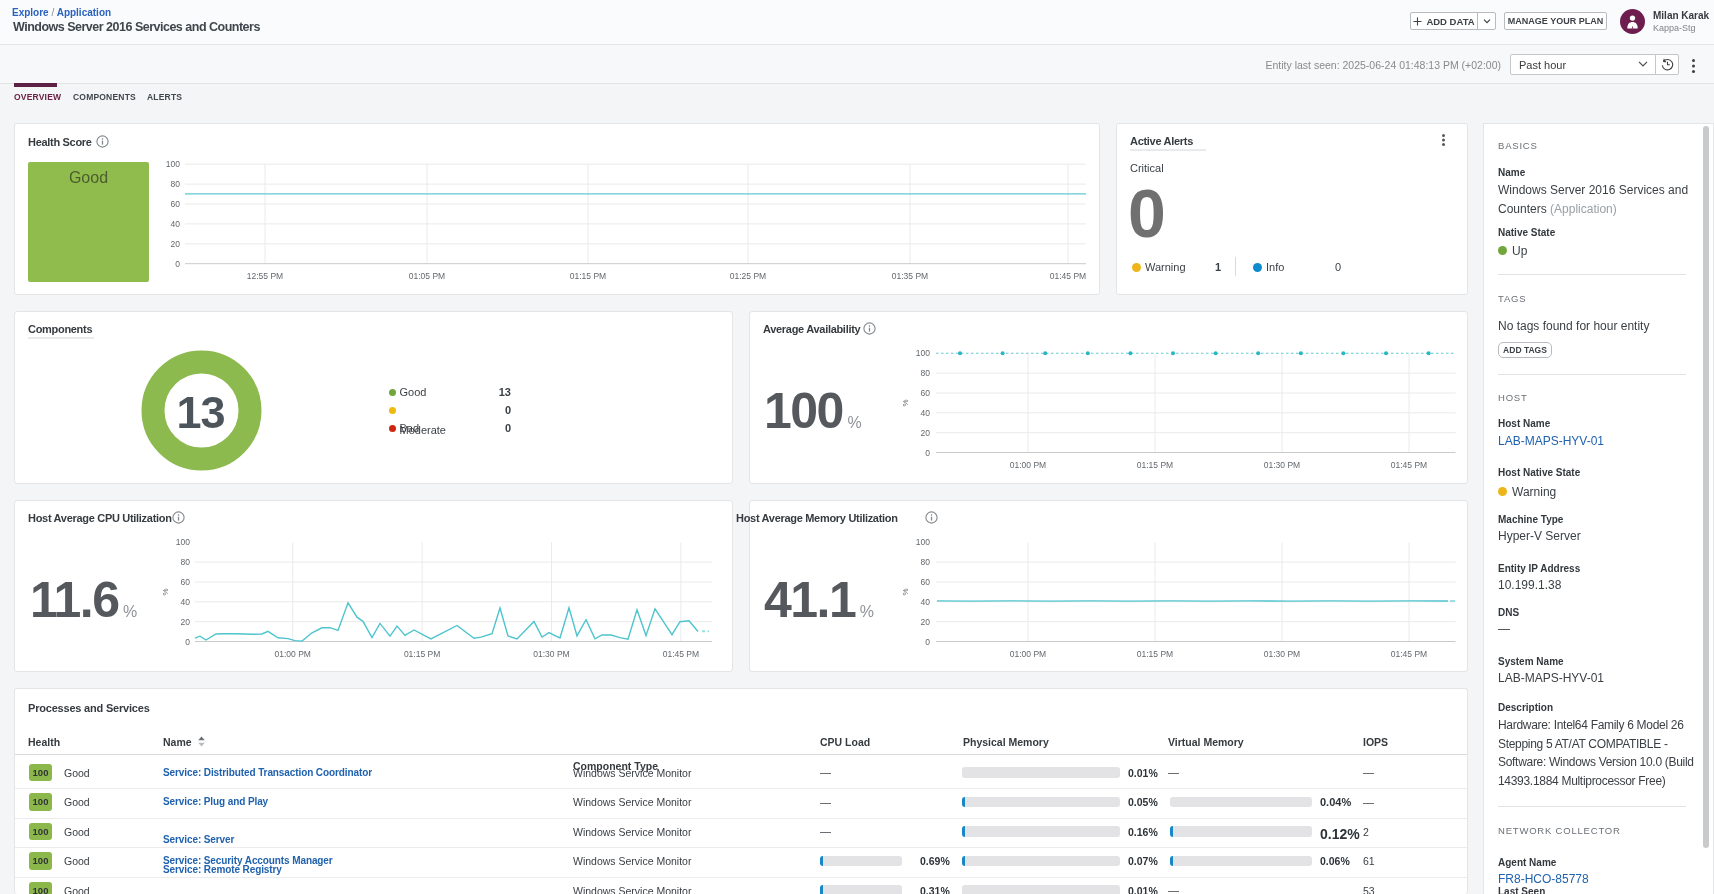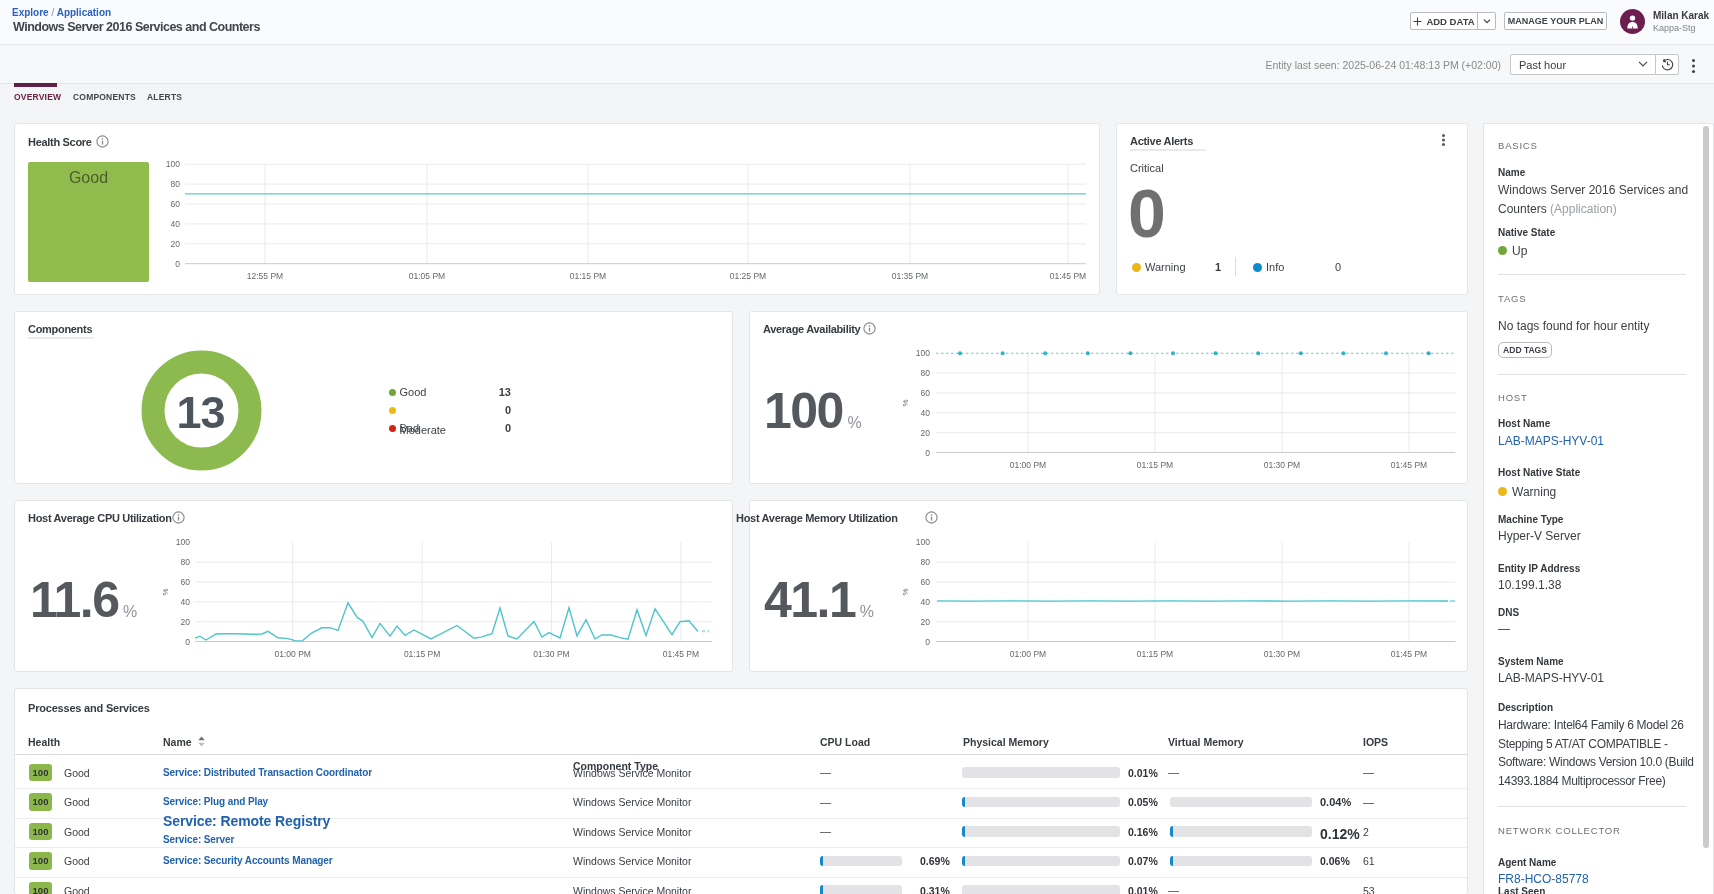--- a/index.html
+++ b/index.html
@@ -295,21 +295,21 @@
 <div class="abs" style="left:820px;top:795.50px;font-size:11px;color:#3a3f44;">—</div>
 <div class="abs" style="left:962px;top:796.75px;width:158px;height:10.5px;background:#e3e3e5;border-radius:3px;overflow:hidden;">
     <div style="width:3px;height:100%;background:#1787c8;"></div>
   </div>
 <div class="abs nw" style="left:1128px;top:796.00px;font-size:10.5px;font-weight:bold;color:#2e3338;">0.05%</div>
 <div class="abs" style="left:1169.5px;top:796.75px;width:142.5px;height:10.5px;background:#e3e3e5;border-radius:3px;overflow:hidden;"></div>
 <div class="abs nw" style="left:1320px;top:796.00px;font-size:11px;font-weight:bold;color:#2e3338;">0.04%</div>
 <div class="abs" style="left:1363px;top:795.50px;font-size:11px;color:#3a3f44;">—</div>
 <div class="abs" style="left:29px;top:822.75px;width:23px;height:17.5px;background:#8cb84b;border-radius:3px;text-align:center;line-height:17.5px;font-size:9.5px;font-weight:bold;color:#2f3338;">100</div>
 <div class="td" style="left:64px;top:825.50px;">Good</div>
-<div class="abs nw" style="left:163px;top:813px;font-size:14px;font-weight:bold;color:#2062ae;letter-spacing:-0.1px;">Service: Remote Registry</div>
+<div class="abs nw" style="left:163px;top:864px;font-size:10px;font-weight:bold;color:#2062ae;letter-spacing:-0.1px;">Service: Remote Registry</div>
 <div class="td" style="left:573px;top:825.50px;">Windows Service Monitor</div>
 <div class="abs" style="left:820px;top:825.00px;font-size:11px;color:#3a3f44;">—</div>
 <div class="abs" style="left:962px;top:826.25px;width:158px;height:10.5px;background:#e3e3e5;border-radius:3px;overflow:hidden;">
     <div style="width:3px;height:100%;background:#1787c8;"></div>
   </div>
 <div class="abs nw" style="left:1128px;top:825.50px;font-size:10.5px;font-weight:bold;color:#2e3338;">0.16%</div>
 <div class="abs" style="left:1169.5px;top:826.25px;width:142.5px;height:10.5px;background:#e3e3e5;border-radius:3px;overflow:hidden;">
     <div style="width:3px;height:100%;background:#1787c8;"></div>
   </div>
 <div class="abs nw" style="left:1320px;top:825.50px;font-size:14px;font-weight:bold;color:#2e3338;">0.12%</div>

